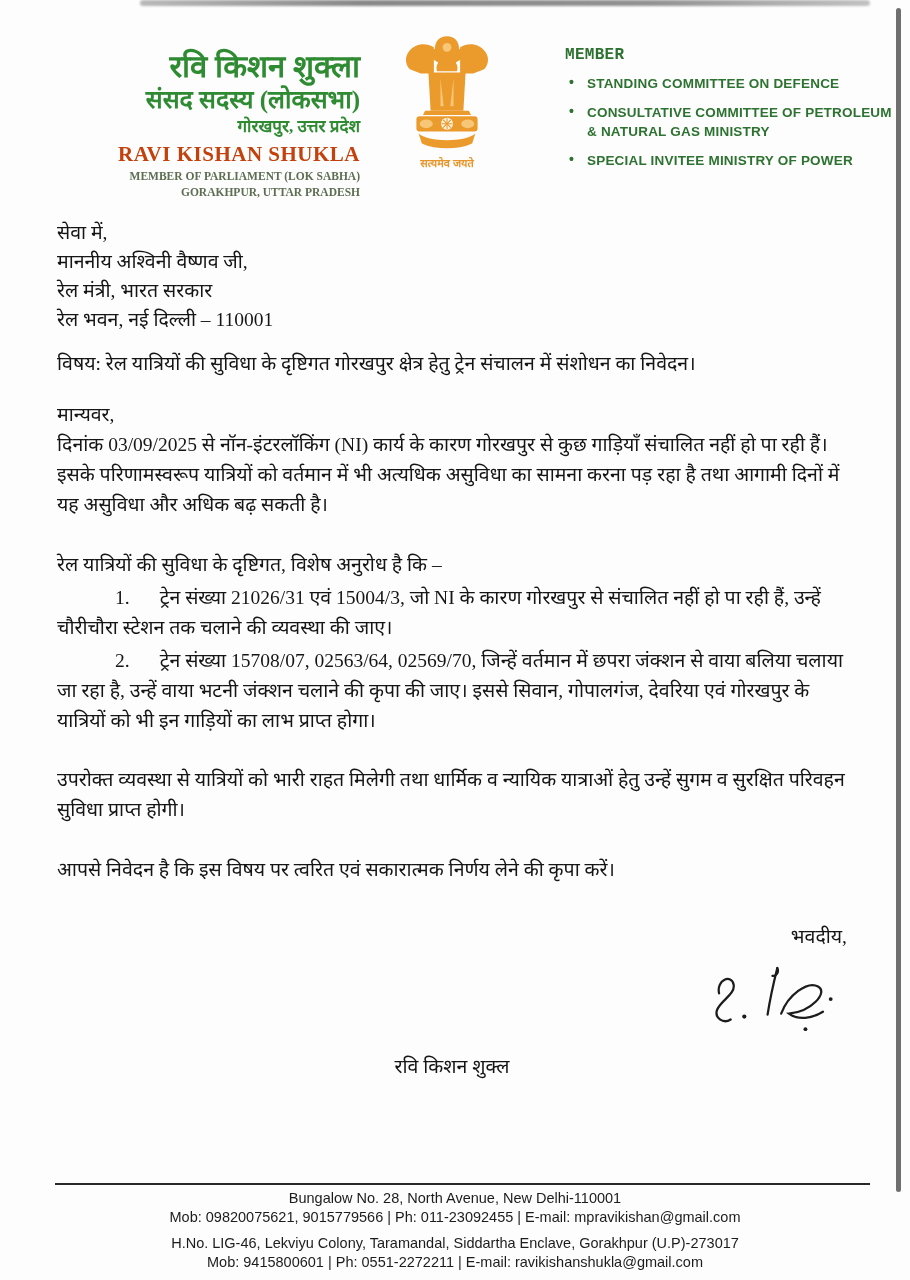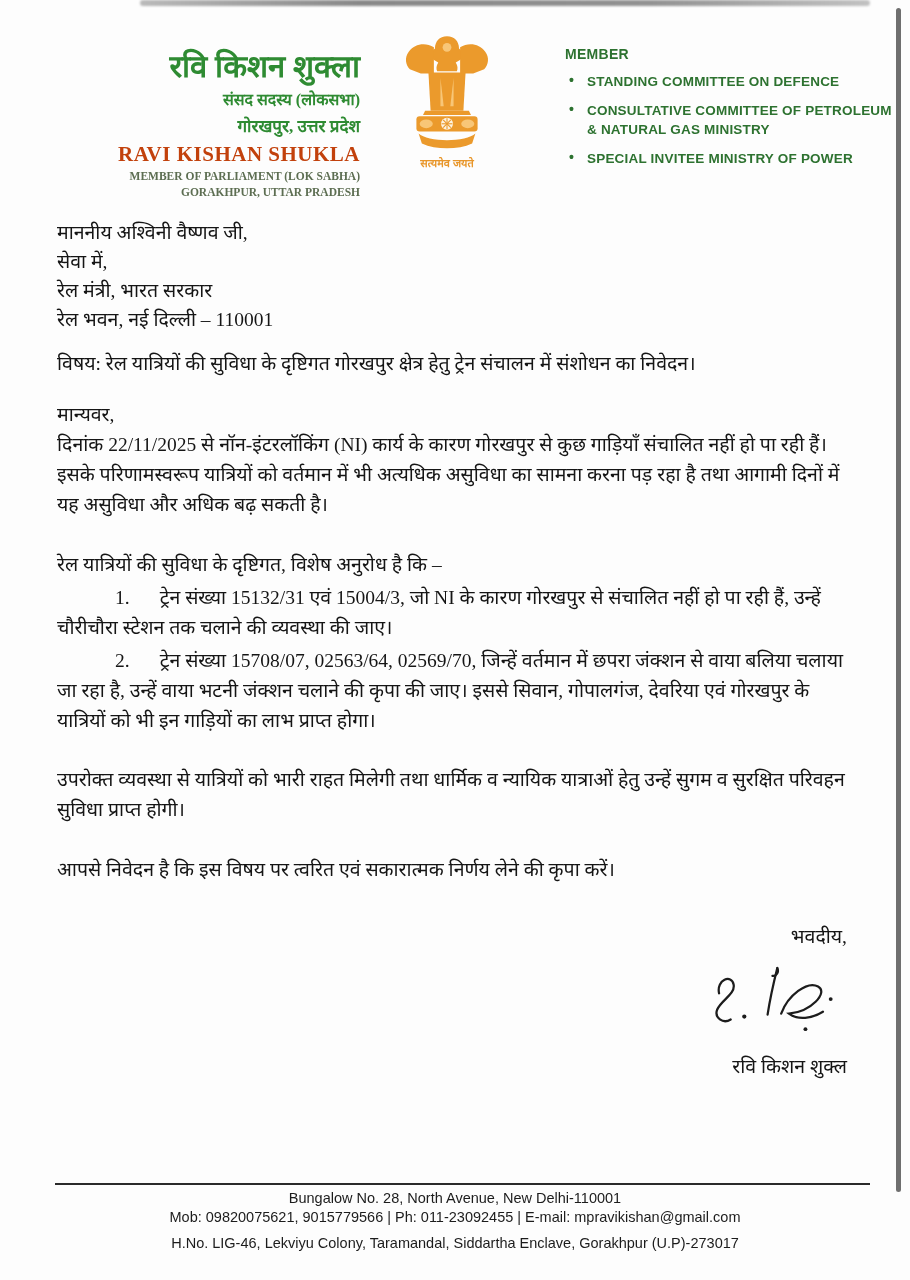--- a/index.html
+++ b/index.html
@@ -24,33 +24,33 @@
   .right-line {
     position: absolute; top: 8px; left: 896px; width: 5px; height: 1184px;
     background: #6f6f6f; border-radius: 3px;
   }
 
   
   .letterhead { position: absolute; top: 0; left: 0; width: 100%; height: 200px; }
   .lh-left { position: absolute; left: 70px; top: 48px; width: 290px; text-align: right;
              font-family: Liberation Serif, serif; }
   .name-hi { font-size: 31px; font-weight: bold; color: #2e8b32; line-height: 38px; }
-  .desig-hi { font-size: 16px; font-weight: bold; color: #2e8b32; line-height: 28px; }
+  .desig-hi { font-size: 25px; font-weight: bold; color: #2e8b32; line-height: 28px; }
   .const-hi { font-size: 17px; font-weight: bold; color: #2e8b32; line-height: 25px; }
   .name-en { font-size: 21px; font-weight: bold; color: #c2410c; letter-spacing: .5px; line-height: 27px; margin-top: 2px;}
   .desig-en { font-size: 11.5px; font-weight: bold; color: #5d6e52; line-height: 16px; }
   .const-en { font-size: 11.5px; font-weight: bold; color: #5d6e52; line-height: 16px; }
 
   .lh-emblem { position: absolute; left: 385px; top: 32px; width: 124px; text-align: center; }
   .emblem-caption { font-size: 11px; font-weight: bold; color: #e8962a; margin-top: 1px;
                     font-family: "Liberation Sans", sans-serif; }
 
   .lh-right { position: absolute; left: 565px; top: 46px; width: 335px;
               font-family: "Liberation Sans", "DejaVu Sans", sans-serif; color: #2d7230; }
-  .member-heading { font-size: 14px; font-weight: bold; margin-bottom: 10px; letter-spacing: .3px; }
+  .member-heading { font-size: 16px; font-weight: bold; margin-bottom: 10px; letter-spacing: .3px; font-family: Liberation Mono, monospace; }
   .member-list { list-style: none; }
   .member-list li { position: relative; padding-left: 22px; font-size: 13.5px; font-weight: bold;
                     line-height: 19px; margin-bottom: 10px; letter-spacing: .2px; }
   .member-list .bullet { position: absolute; left: 4px; top: -1px; font-size: 14px; }
 
   
   .letter-body {
     position: absolute; left: 57px; top: 218px; width: 800px;
     font-size: 19.5px; line-height: 30px; color: #151515;
   }
@@ -59,21 +59,21 @@
   .greeting { margin-top: 21px; }
   .para { text-align: left; }
   .p1 { margin-top: 18px; }
   .req-intro { margin-top: 30px; }
   .point { text-indent: 58px; margin-top: 3px; }
   .pt-gap { display: inline-block; width: 30px; }
   .p3 { margin-top: 29px; }
   .p4 { margin-top: 30px; }
   .closing-row { margin-top: 37px; text-align: right; padding-right: 10px; }
   .signature-wrap { text-align: right; padding-right: 4px; margin-top: 6px; height: 92px; }
-  .signatory-row { text-align: right; padding-right: 10px; margin-top: 2px; }
+  .signatory-row { text-align: center; padding-right: 10px; margin-top: 2px; }
 
   
   .letter-footer {
     position: absolute; left: 0; top: 1183px; width: 910px;
     font-family: "Liberation Sans", "DejaVu Sans", sans-serif;
     text-align: center; color: #1c1c1c;
   }
   .footer-rule { width: 815px; margin: 0 0 4px 55px; border-top: 2.5px solid #2a2a2a; }
   .footer-line { font-size: 14.5px; line-height: 19px; }
   .footer-block2 { margin-top: 7px; }
@@ -141,35 +141,35 @@
           <span class="bullet">•</span>
           <span>SPECIAL INVITEE MINISTRY OF POWER</span>
         </li>
       </ul>
     </div>
   </header>
 
   <main class="letter-body">
 
     <div>
+      <div class="addr-line">सेवा में,</div>
       <div class="addr-line">माननीय अश्विनी वैष्णव जी,</div>
-      <div class="addr-line">सेवा में,</div>
       <div class="addr-line">रेल मंत्री, भारत सरकार</div>
       <div class="addr-line">रेल भवन, नई दिल्ली – 110001</div>
     </div>
 
     <div class="subject">विषय: रेल यात्रियों की सुविधा के दृष्टिगत गोरखपुर क्षेत्र हेतु ट्रेन संचालन में संशोधन का निवेदन।</div>
 
     <div class="greeting">मान्यवर,</div>
 
-    <p class="para">दिनांक 22/11/2025 से नॉन-इंटरलॉकिंग (NI) कार्य के कारण गोरखपुर से कुछ गाड़ियाँ संचालित नहीं हो पा रही हैं। इसके परिणामस्वरूप यात्रियों को वर्तमान में भी अत्यधिक असुविधा का सामना करना पड़ रहा है तथा आगामी दिनों में यह असुविधा और अधिक बढ़ सकती है।</p>
+    <p class="para">दिनांक 03/09/2025 से नॉन-इंटरलॉकिंग (NI) कार्य के कारण गोरखपुर से कुछ गाड़ियाँ संचालित नहीं हो पा रही हैं। इसके परिणामस्वरूप यात्रियों को वर्तमान में भी अत्यधिक असुविधा का सामना करना पड़ रहा है तथा आगामी दिनों में यह असुविधा और अधिक बढ़ सकती है।</p>
 
     <p class="para req-intro">रेल यात्रियों की सुविधा के दृष्टिगत, विशेष अनुरोध है कि –</p>
 
-    <p class="para point"><span>1.</span><span class="pt-gap"></span><span>ट्रेन संख्या 15132/31 एवं 15004/3, जो NI के कारण गोरखपुर से संचालित नहीं हो पा रही हैं, उन्हें चौरीचौरा स्टेशन तक चलाने की व्यवस्था की जाए।</span></p>
+    <p class="para point"><span>1.</span><span class="pt-gap"></span><span>ट्रेन संख्या 21026/31 एवं 15004/3, जो NI के कारण गोरखपुर से संचालित नहीं हो पा रही हैं, उन्हें चौरीचौरा स्टेशन तक चलाने की व्यवस्था की जाए।</span></p>
 
     <p class="para point"><span>2.</span><span class="pt-gap"></span><span>ट्रेन संख्या 15708/07, 02563/64, 02569/70, जिन्हें वर्तमान में छपरा जंक्शन से वाया बलिया चलाया जा रहा है, उन्हें वाया भटनी जंक्शन चलाने की कृपा की जाए। इससे सिवान, गोपालगंज, देवरिया एवं गोरखपुर के यात्रियों को भी इन गाड़ियों का लाभ प्राप्त होगा।</span></p>
 
     <p class="para p3">उपरोक्त व्यवस्था से यात्रियों को भारी राहत मिलेगी तथा धार्मिक व न्यायिक यात्राओं हेतु उन्हें सुगम व सुरक्षित परिवहन सुविधा प्राप्त होगी।</p>
     <p class="para p4">आपसे निवेदन है कि इस विषय पर त्वरित एवं सकारात्मक निर्णय लेने की कृपा करें।</p>
 
     <div class="closing-row">भवदीय,</div>
 
     <div class="signature-wrap">
       <svg width="165" height="88" viewBox="0 0 170 90" aria-hidden="true">
@@ -188,15 +188,16 @@
     </div>
 
     <div class="signatory-row">रवि किशन शुक्ल</div>
   </main>
 
   <footer class="letter-footer">
     <div class="footer-rule"></div>
     <div class="footer-line">Bungalow No. 28, North Avenue, New Delhi-110001</div>
     <div class="footer-line">Mob: 09820075621, 9015779566 | Ph: 011-23092455 | E-mail: mpravikishan@gmail.com</div>
     <div class="footer-line footer-block2">H.No. LIG-46, Lekviyu Colony, Taramandal, Siddartha Enclave, Gorakhpur (U.P)-273017</div>
+    <div class="footer-line">Mob: 9415800601 | Ph: 0551-2272211 | E-mail: ravikishanshukla@gmail.com</div>
   </footer>
 
 </div>
 
 </body></html>

